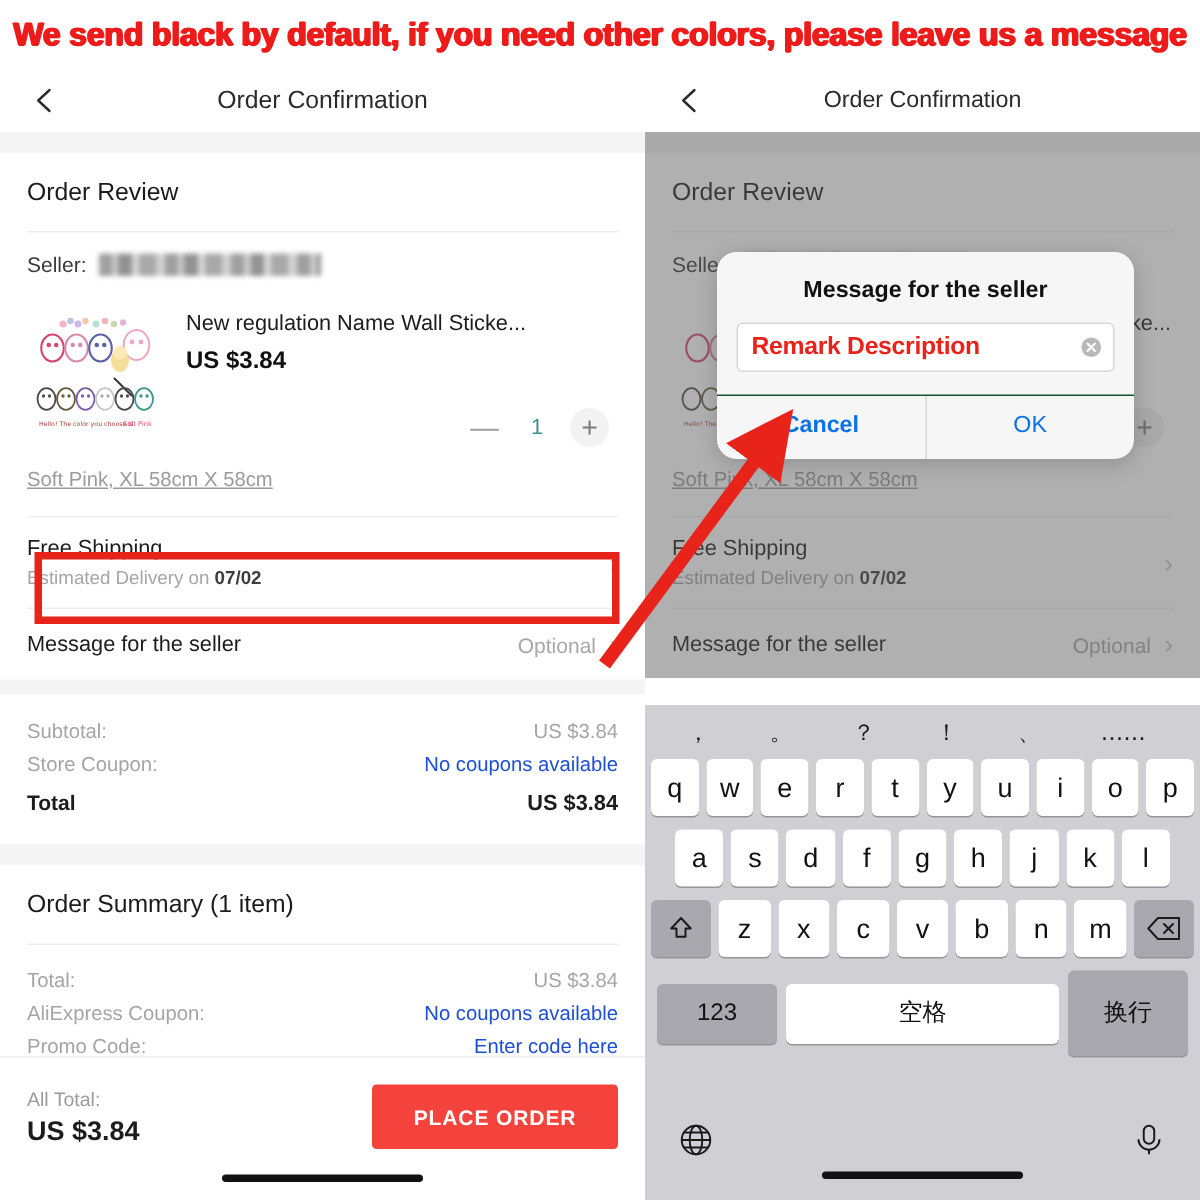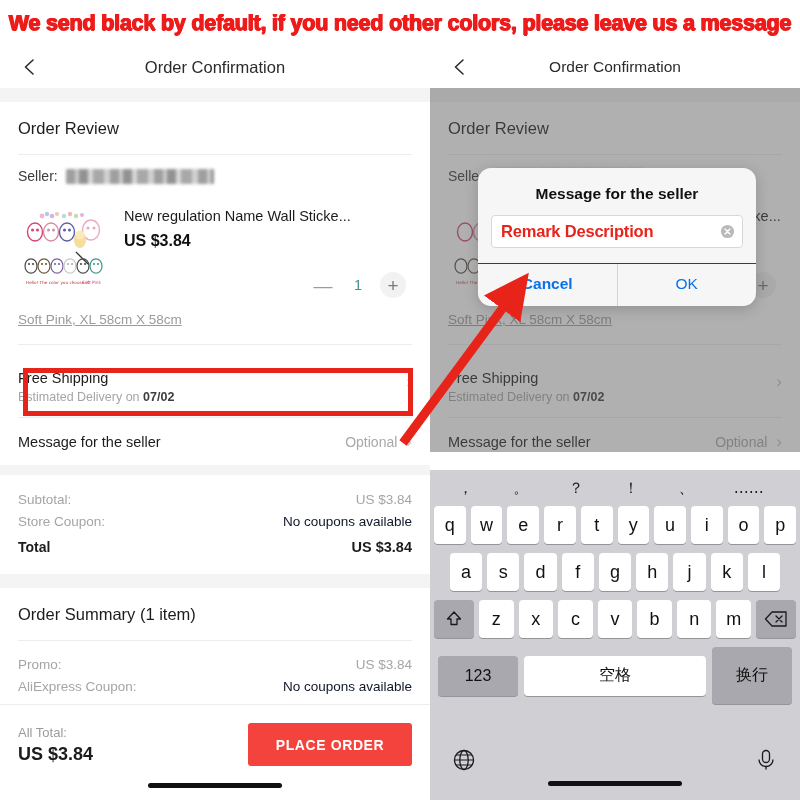--- a/index.html
+++ b/index.html
@@ -92,38 +92,38 @@
   }
   .step-btn.plus { background: #f2f2f2; color: #7c7c7c; }
   .step-qty { font-size: 14.5px; color: #3f8f8f; min-width: 12px; text-align: center; }
   .pvariant { font-size: 13.5px; color: #9b9b9b; padding: 14px 0 17px; text-decoration: underline; }
 
   
   .row {
     display: flex; align-items: center; justify-content: space-between;
     padding: 13px 0; background: #fff;
   }
-  .row-main { min-width: 0; margin-top: 12px; }
+  .row-main { min-width: 0; }
   .row-t1 { font-size: 14.5px; color: #1c1c1c; }
   .row-t2 { font-size: 12.5px; color: #a5a5a5; margin-top: 4px; }
   .row-t2 b { color: #3d3d3d; font-weight: bold; }
   .row-right { display: flex; align-items: center; gap: 9px; }
   .row-hint { font-size: 14px; color: #a8a8a8; }
   .chev { color: #c3c3c3; font-size: 17px; line-height: 1; }
 
   .row-msg { padding: 15px 0; }
 
   
   .plist { padding: 13px 0 15px; }
   .pline {
     display: flex; justify-content: space-between; align-items: baseline;
     font-size: 13.5px; color: #a5a5a5; padding: 3.5px 0;
   }
   .pline .v { color: #a5a5a5; }
-  .pline .v.teal { color: #0f172a; }
+  .pline .v.teal { color: #1d4ed8; }
   .pline.total { padding-top: 7px; }
   .pline.total .k { color: #1c1c1c; font-weight: bold; font-size: 14px; }
   .pline.total .v { color: #1c1c1c; font-weight: bold; font-size: 14.5px; }
 
   
   .bottombar {
     position: absolute; left: 0; bottom: 0; width: 430px; height: 96px;
     background: #fff; border-top: 1px solid #eee;
     display: flex; align-items: center; justify-content: space-between;
     padding: 0 18px 22px;
@@ -374,21 +374,21 @@
       </div>
     </div>
 
     <div class="gap-bar"></div>
 
     <div class="sec">
       <div class="sec-title">Order Summary (1 item)</div>
       <div class="sep"></div>
       <div class="plist">
         <div class="pline">
-          <span class="k">Promo:</span>
+          <span class="k">Total:</span>
           <span class="v">US $3.84</span>
         </div>
         <div class="pline">
           <span class="k">AliExpress Coupon:</span>
           <span class="v teal">No coupons available</span>
         </div>
         <div class="pline">
           <span class="k">Promo Code:</span>
           <span class="v teal">Enter code here</span>
         </div>

